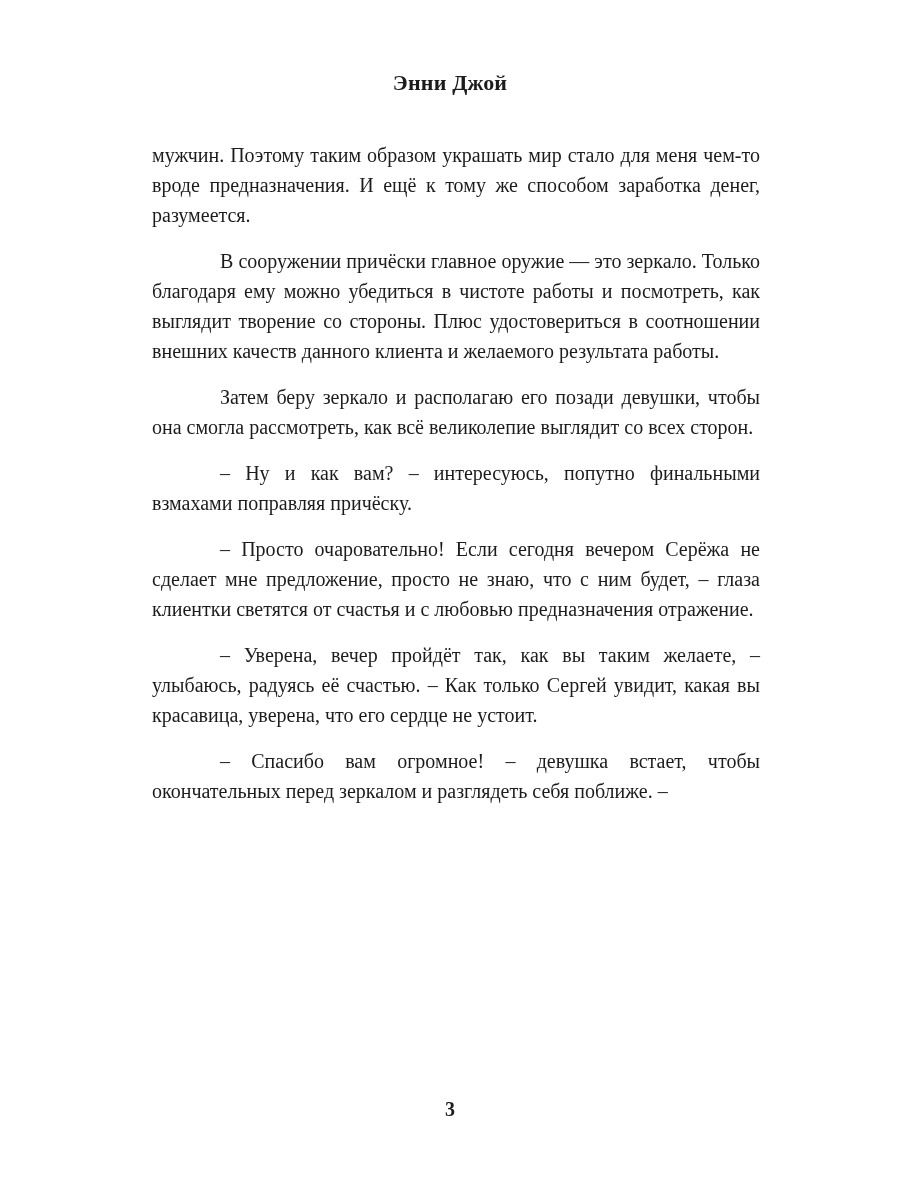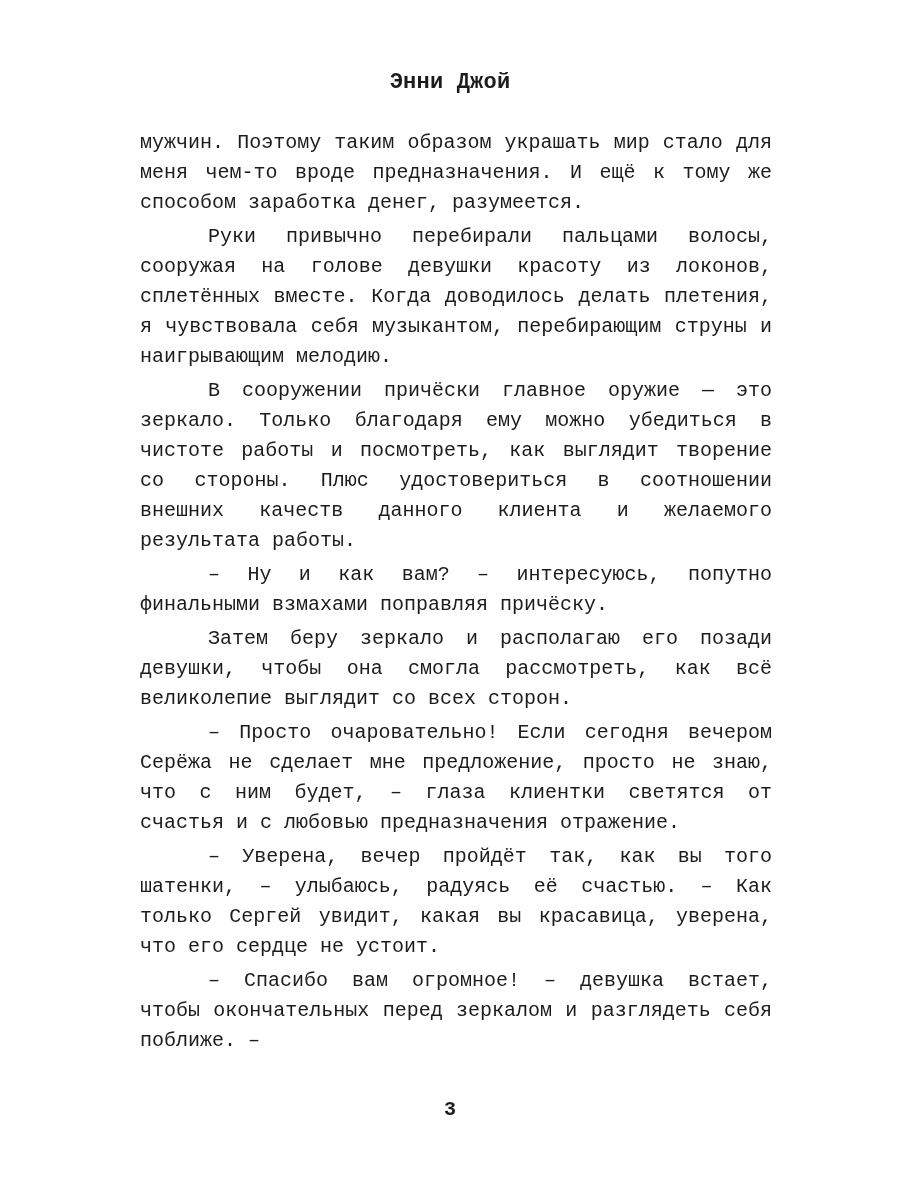--- a/index.html
+++ b/index.html
@@ -6,21 +6,21 @@
     margin: 0;
     padding: 0;
     background: #ffffff;
   }
   .page {
     position: relative;
     width: 900px;
     height: 1200px;
     background: #ffffff;
     color: #1c1c1c;
-    font-family: Liberation Mono, monospace;
+    font-family: Liberation Serif, serif;
     overflow: hidden;
   }
   .running-head {
     position: absolute;
     top: 70px;
     left: 0;
     width: 100%;
     text-align: center;
     font-size: 22px;
     font-weight: bold;
@@ -30,21 +30,21 @@
     position: absolute;
     top: 124px;
     left: 136px;
     width: 640px;
     font-size: 20px;
     line-height: 30px;
     text-align: justify;
     text-align-last: left;
   }
   .text-block p {
-    margin: 4px;
+    margin: 16px;
     padding: 0;
     text-indent: 68px;
   }
   .text-block p.continuation {
     text-indent: 0;
   }
   .page-number {
     position: absolute;
     top: 1098px;
     left: 0;
@@ -56,24 +56,23 @@
 </style>
 </head>
 <body>
 
 <div class="page">
 
   <div class="running-head">Энни Джой</div>
 
   <div class="text-block">
     <p class="continuation">мужчин. Поэтому таким образом украшать мир стало для меня чем-то вроде предназначения. И ещё к тому же способом заработка денег, разумеется.</p>
-    <p>Руки привычно перебирали пальцами волосы, сооружая на голове девушки красоту из локонов, сплетённых вместе. Когда доводилось делать плетения, я чувствовала себя музыкантом, перебирающим струны и наигрывающим мелодию.</p>
     <p>В сооружении причёски главное оружие — это зеркало. Только благодаря ему можно убедиться в чистоте работы и посмотреть, как выглядит творение со стороны. Плюс удостовериться в соотношении внешних качеств данного клиента и желаемого результата работы.</p>
+    <p>Затем беру зеркало и располагаю его позади девушки, чтобы она смогла рассмотреть, как всё великолепие выглядит со всех сторон.</p>
     <p>– Ну и как вам? – интересуюсь, попутно финальными взмахами поправляя причёску.</p>
-    <p>Затем беру зеркало и располагаю его позади девушки, чтобы она смогла рассмотреть, как всё великолепие выглядит со всех сторон.</p>
     <p>– Просто очаровательно! Если сегодня вечером Серёжа не сделает мне предложение, просто не знаю, что с ним будет, – глаза клиентки светятся от счастья и с любовью предназначения отражение.</p>
-    <p>– Уверена, вечер пройдёт так, как вы того шатенки, – улыбаюсь, радуясь её счастью. – Как только Сергей увидит, какая вы красавица, уверена, что его сердце не устоит.</p>
+    <p>– Уверена, вечер пройдёт так, как вы таким желаете, – улыбаюсь, радуясь её счастью. – Как только Сергей увидит, какая вы красавица, уверена, что его сердце не устоит.</p>
     <p>– Спасибо вам огромное! – девушка встает, чтобы окончательных перед зеркалом и разглядеть себя поближе. –</p>
   </div>
 
   <div class="page-number">3</div>
 
 </div>
 
 </body></html>

